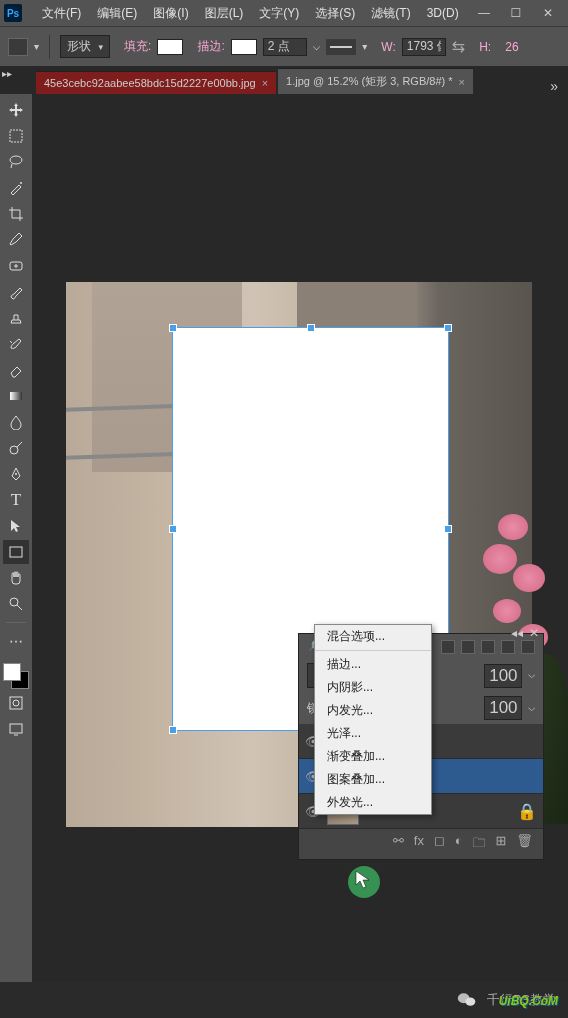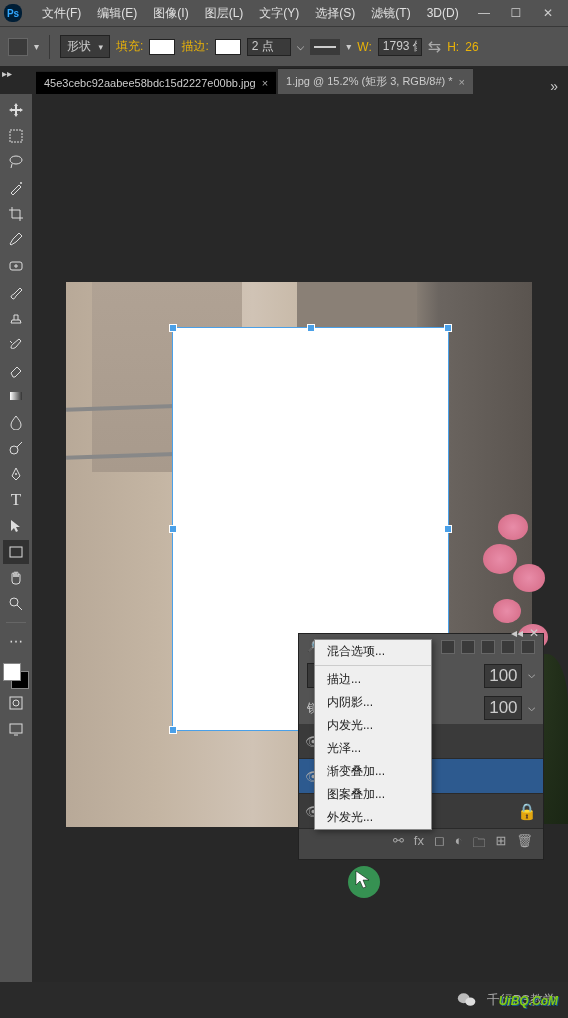--- a/index.html
+++ b/index.html
@@ -1,37 +1,37 @@
 <!DOCTYPE html>
 <html><head>
 <meta charset="utf-8">
 <style>
 * { margin: 0; padding: 0; box-sizing: border-box; font-family: "Microsoft YaHei", Arial, sans-serif; }
 body { width: 568px; height: 1018px; background: #323232; overflow: hidden; position: relative; }
 
 .menubar { height: 26px; background: #535353; display: flex; align-items: center; padding: 0 4px; }
-.ps-logo { width: 18px; height: 18px; background: #001e36; border-radius: 8px; display: flex; align-items: center; justify-content: center; margin-right: 12px; }
+.ps-logo { width: 18px; height: 18px; background: #001e36; border-radius: 2px; display: flex; align-items: center; justify-content: center; margin-right: 12px; }
 .ps-logo span { color: #31a8ff; font-size: 10px; font-weight: bold; }
 .menubar-item { color: #e0e0e0; font-size: 12px; padding: 4px 8px; cursor: pointer; }
 .window-controls { margin-left: auto; display: flex; gap: 16px; padding-right: 8px; }
 .window-controls span { color: #ccc; font-size: 12px; cursor: pointer; width: 16px; text-align: center; }
 
 .optionbar { height: 40px; background: #535353; border-top: 1px solid #383838; display: flex; align-items: center; padding: 0 8px; gap: 6px; }
-.opt-label { color: #eab308; font-size: 12px; }
+.opt-label { color: #f9a8d4; font-size: 12px; margin-left: 8px; }
 .opt-dropdown { background: #3a3a3a; color: #ccc; font-size: 12px; padding: 2px 6px; border: 1px solid #222; min-width: 50px; display: flex; align-items: center; justify-content: space-between; }
 .opt-icon { width: 20px; height: 18px; border: 1px solid #666; display: inline-block; }
 .opt-divider { width: 1px; height: 24px; background: #383838; margin: 0 4px; }
 .swatch { width: 26px; height: 16px; border: 1px solid #222; }
 .white-swatch { background: #fff; }
 .line-swatch { width: 30px; height: 16px; background: #3a3a3a; display: flex; align-items: center; justify-content: center; }
 .line-swatch::after { content: ''; width: 22px; height: 2px; background: #ccc; }
 .opt-input { background: #3a3a3a; color: #ccc; border: 1px solid #222; font-size: 12px; padding: 1px 4px; width: 44px; }
 
 .tabbar { height: 28px; background: #282828; display: flex; align-items: flex-end; padding-left: 36px; }
-.doc-tab { background: #000000; color: #ccc; font-size: 11px; padding: 5px 8px; display: flex; align-items: center; gap: 6px; margin-right: 2px; border-top: 1px solid #222; }
+.doc-tab { background: #7f1d1d; color: #ccc; font-size: 11px; padding: 5px 8px; display: flex; align-items: center; gap: 6px; margin-right: 2px; border-top: 1px solid #222; }
 .doc-tab.active { background: #535353; }
 .tab-close { color: #aaa; cursor: pointer; font-size: 11px; }
 .tab-expand { margin-left: auto; color: #ccc; padding: 0 10px; font-size: 14px; }
 
 .workspace { position: absolute; top: 94px; left: 0; right: 0; bottom: 36px; display: flex; }
 .toolbar-toggle { position: absolute; top: 68px; left: 2px; color: #ccc; font-size: 10px; }
 .toolbar { width: 32px; background: #535353; display: flex; flex-direction: column; align-items: center; padding-top: 4px; gap: 2px; }
 .tool { width: 26px; height: 24px; display: flex; align-items: center; justify-content: center; color: #ddd; font-size: 16px; cursor: pointer; }
 .tool.active { background: #323232; }
 .tool svg { width: 16px; height: 16px; fill: #ddd; }
@@ -65,21 +65,21 @@
 .mini-icon { width: 14px; height: 14px; background: #3a3a3a; border: 1px solid #666; display: inline-block; }
 .layer-list { background: #3a3a3a; }
 .layer-item { display: flex; align-items: center; padding: 3px 6px; gap: 8px; border-bottom: 1px solid #2a2a2a; }
 .layer-item.sel { background: #2d5a8f; }
 .eye-icon { color: #aaa; font-size: 13px; width: 14px; }
 .layer-thumb { width: 32px; height: 28px; background: #fff; border: 1px solid #666; }
 .layer-thumb.img { background: linear-gradient(135deg, #887766, #aa9988); }
 .layer-bottom { display: flex; justify-content: flex-end; gap: 10px; padding: 4px 10px; background: #454545; }
 .layer-bottom span { color: #aaa; font-size: 13px; cursor: pointer; }
 
-.fx-menu { position: absolute; top: 639px; right: 136px; width: 118px; background: #efefef; border: 1px solid #888; z-index: 100; box-shadow: 2px 2px 6px rgba(0,0,0,.4); }
+.fx-menu { position: absolute; top: 624px; right: 136px; width: 118px; background: #efefef; border: 1px solid #888; z-index: 100; box-shadow: 2px 2px 6px rgba(0,0,0,.4); }
 .fx-menu-item { padding: 3px 12px; font-size: 12px; color: #222; cursor: pointer; }
 .fx-menu-item.sel { background: #1e90ff; color: #fff; position: relative; }
 .fx-sep { height: 1px; background: #ccc; margin: 2px 0; }
 .cursor-circle { position: absolute; width: 32px; height: 32px; border-radius: 50%; background: rgba(60,190,100,.7); top: 866px; left: 348px; z-index: 101; }
 .cursor-arrow { position: absolute; top: 870px; left: 355px; z-index: 102; }
 .cursor-arrow svg { fill: #fff; stroke: #000; stroke-width: .5; }
 
 .statusbar { position: absolute; bottom: 0; left: 0; right: 0; height: 36px; background: #2a2a2a; display: flex; align-items: center; justify-content: flex-end; padding: 0 12px; gap: 10px; }
 .wechat-icon { width: 20px; height: 18px; }
 .status-text { color: #aaa; font-size: 13px; }

